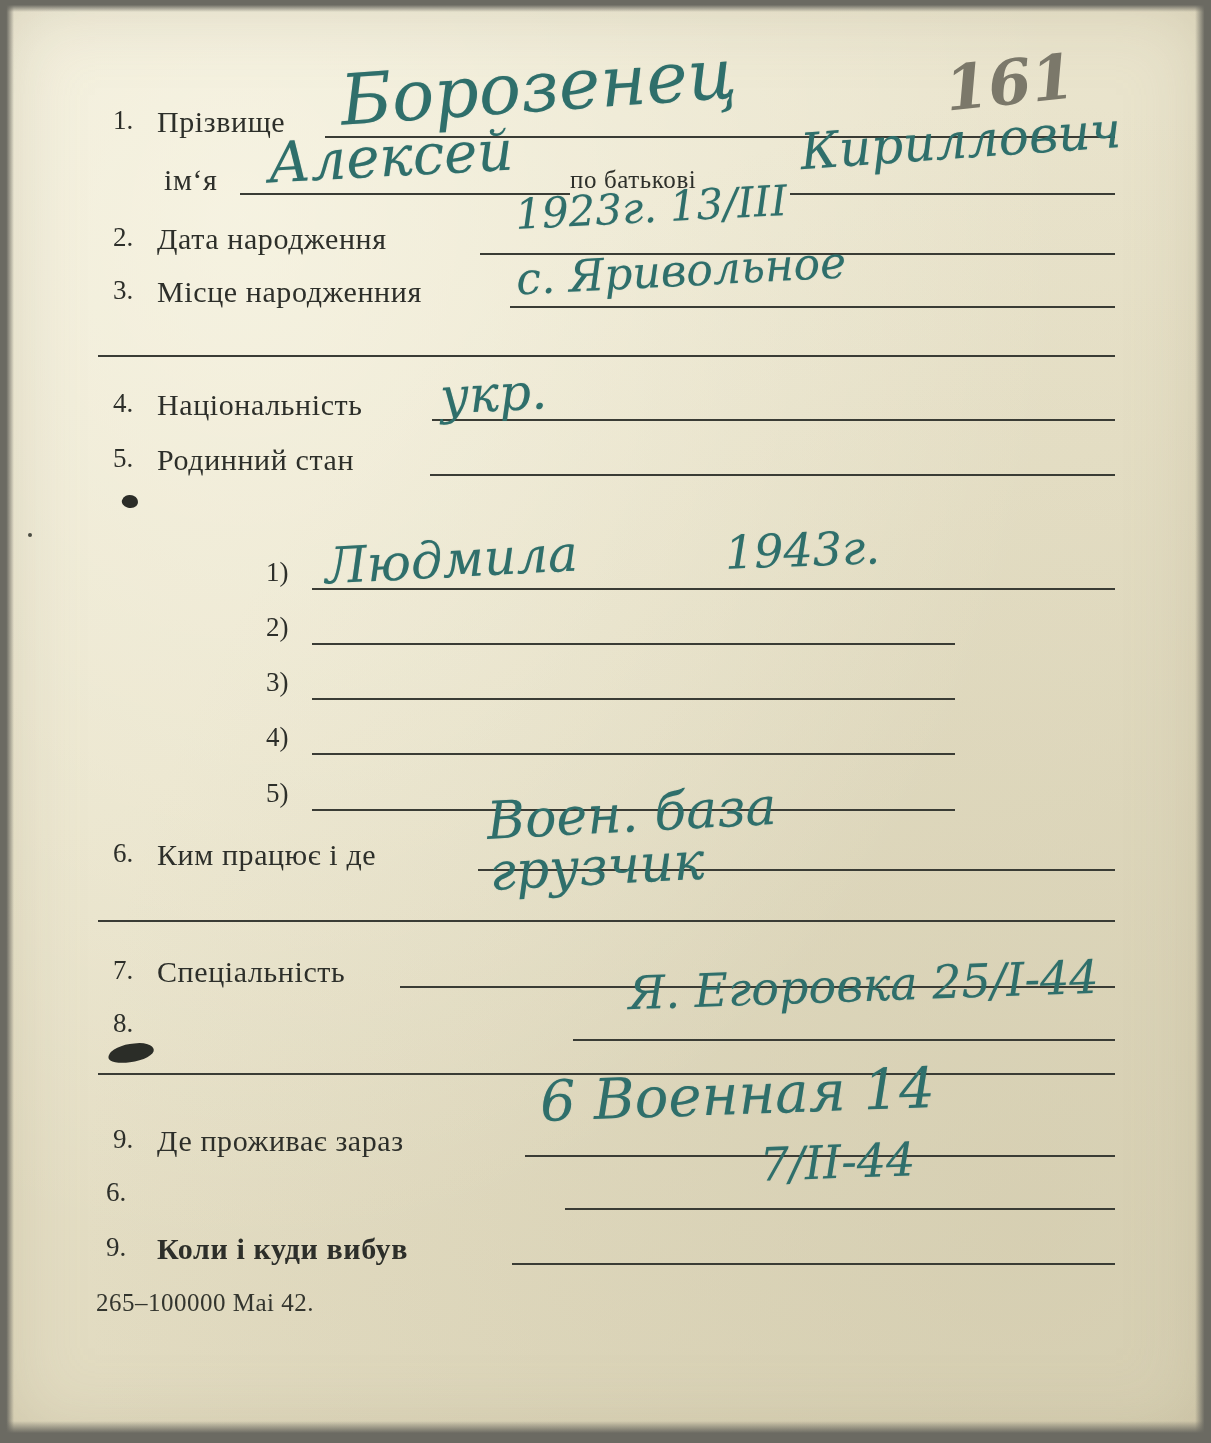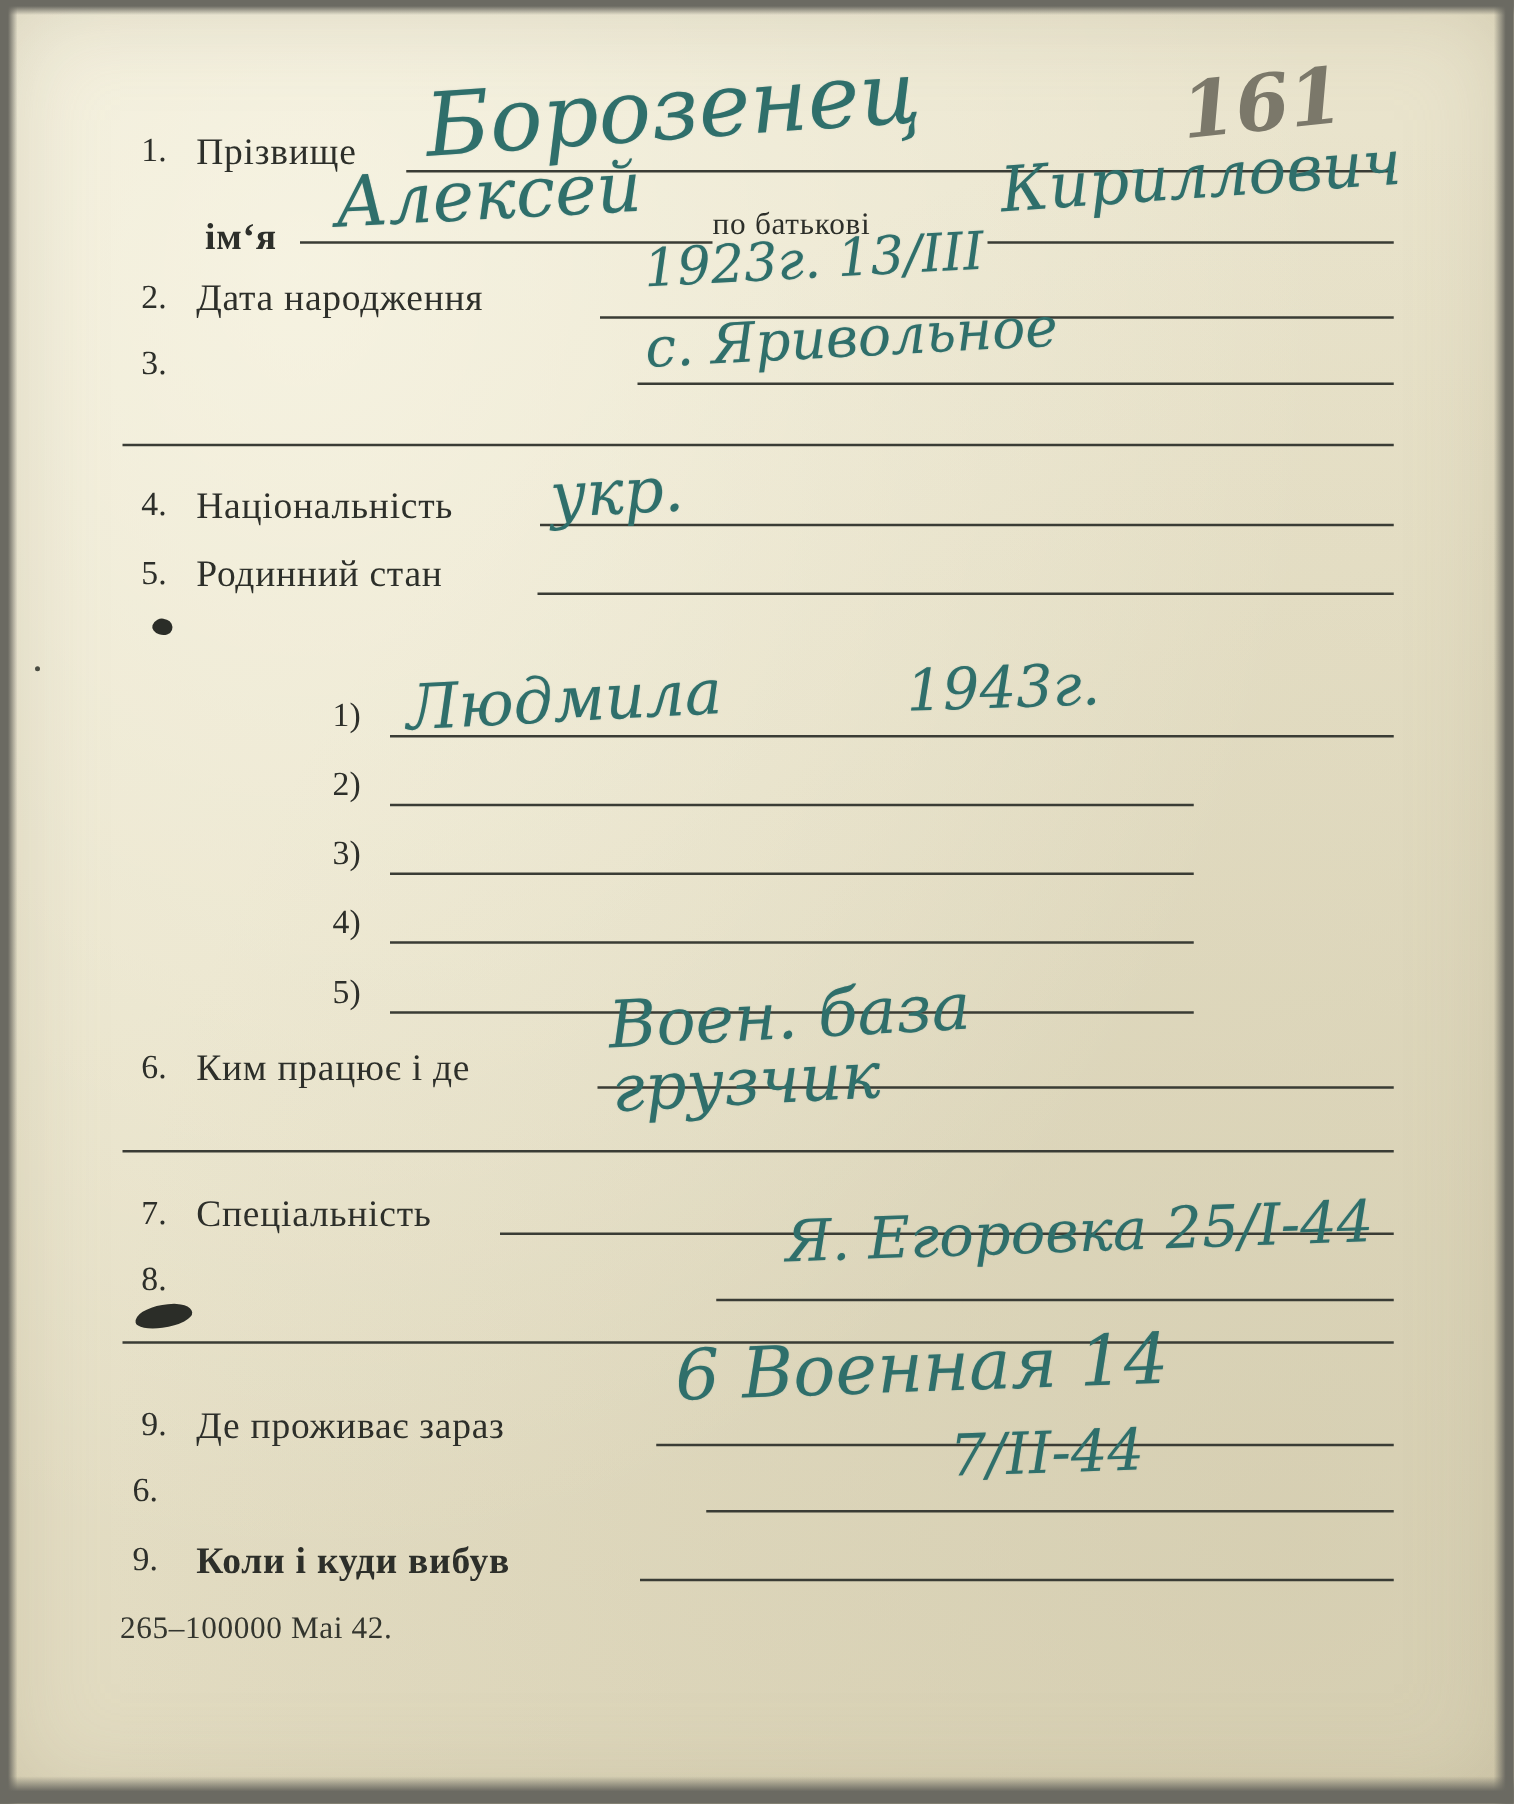--- a/index.html
+++ b/index.html
@@ -89,34 +89,35 @@
 
 <div id="card">
 
   <div class="pencil" style="left:945px; top:46px; font-size:62px; color:#7b786a; transform:rotate(-6deg); font-weight:bold;">161</div>
 
   <div class="num" style="left:113px; top:105px;">1.</div>
   <div class="printed" style="left:157px; top:105px;">Прізвище</div>
   <div class="rule" style="left:325px; top:136px; width:790px;"></div>
   <div class="hand" style="left:340px; top:46px; font-size:70px; transform:rotate(-4deg);">Борозенец</div>
 
-  <div class="printed" style="left:164px; top:173px;font-weight:bold;">ім‘я</div>
+  <div class="printed" style="left:164px; top:163px;">ім‘я</div>
   <div class="rule" style="left:240px; top:193px; width:330px;"></div>
   <div class="hand" style="left:268px; top:124px; font-size:56px; transform:rotate(-3deg);">Алексей</div>
 
   <div class="printed" style="left:570px; top:166px; font-size:25px;">по батькові</div>
   <div class="rule" style="left:790px; top:193px; width:325px;"></div>
   <div class="hand" style="left:800px; top:112px; font-size:50px; transform:rotate(-4deg);">Кириллович</div>
 
   <div class="num" style="left:113px; top:222px;">2.</div>
   <div class="printed" style="left:157px; top:222px;">Дата народження</div>
   <div class="rule" style="left:480px; top:253px; width:635px;"></div>
   <div class="hand" style="left:515px; top:183px; font-size:42px; transform:rotate(-3deg);">1923г. 13/III</div>
 
   <div class="num" style="left:113px; top:275px;">3.</div>
+  <div class="printed" style="left:157px; top:275px;">Місце народженния</div>
   <div class="rule" style="left:510px; top:306px; width:605px;"></div>
   <div class="hand" style="left:516px; top:245px; font-size:44px; transform:rotate(-3deg);">с. Яривольное</div>
 
   <div class="rule" style="left:98px; top:355px; width:1017px;"></div>
 
   <div class="num" style="left:113px; top:388px;">4.</div>
   <div class="printed" style="left:157px; top:388px;">Національність</div>
   <div class="rule" style="left:432px; top:419px; width:683px;"></div>
   <div class="hand" style="left:440px; top:365px; font-size:50px; transform:rotate(-3deg);">укр.</div>
 

